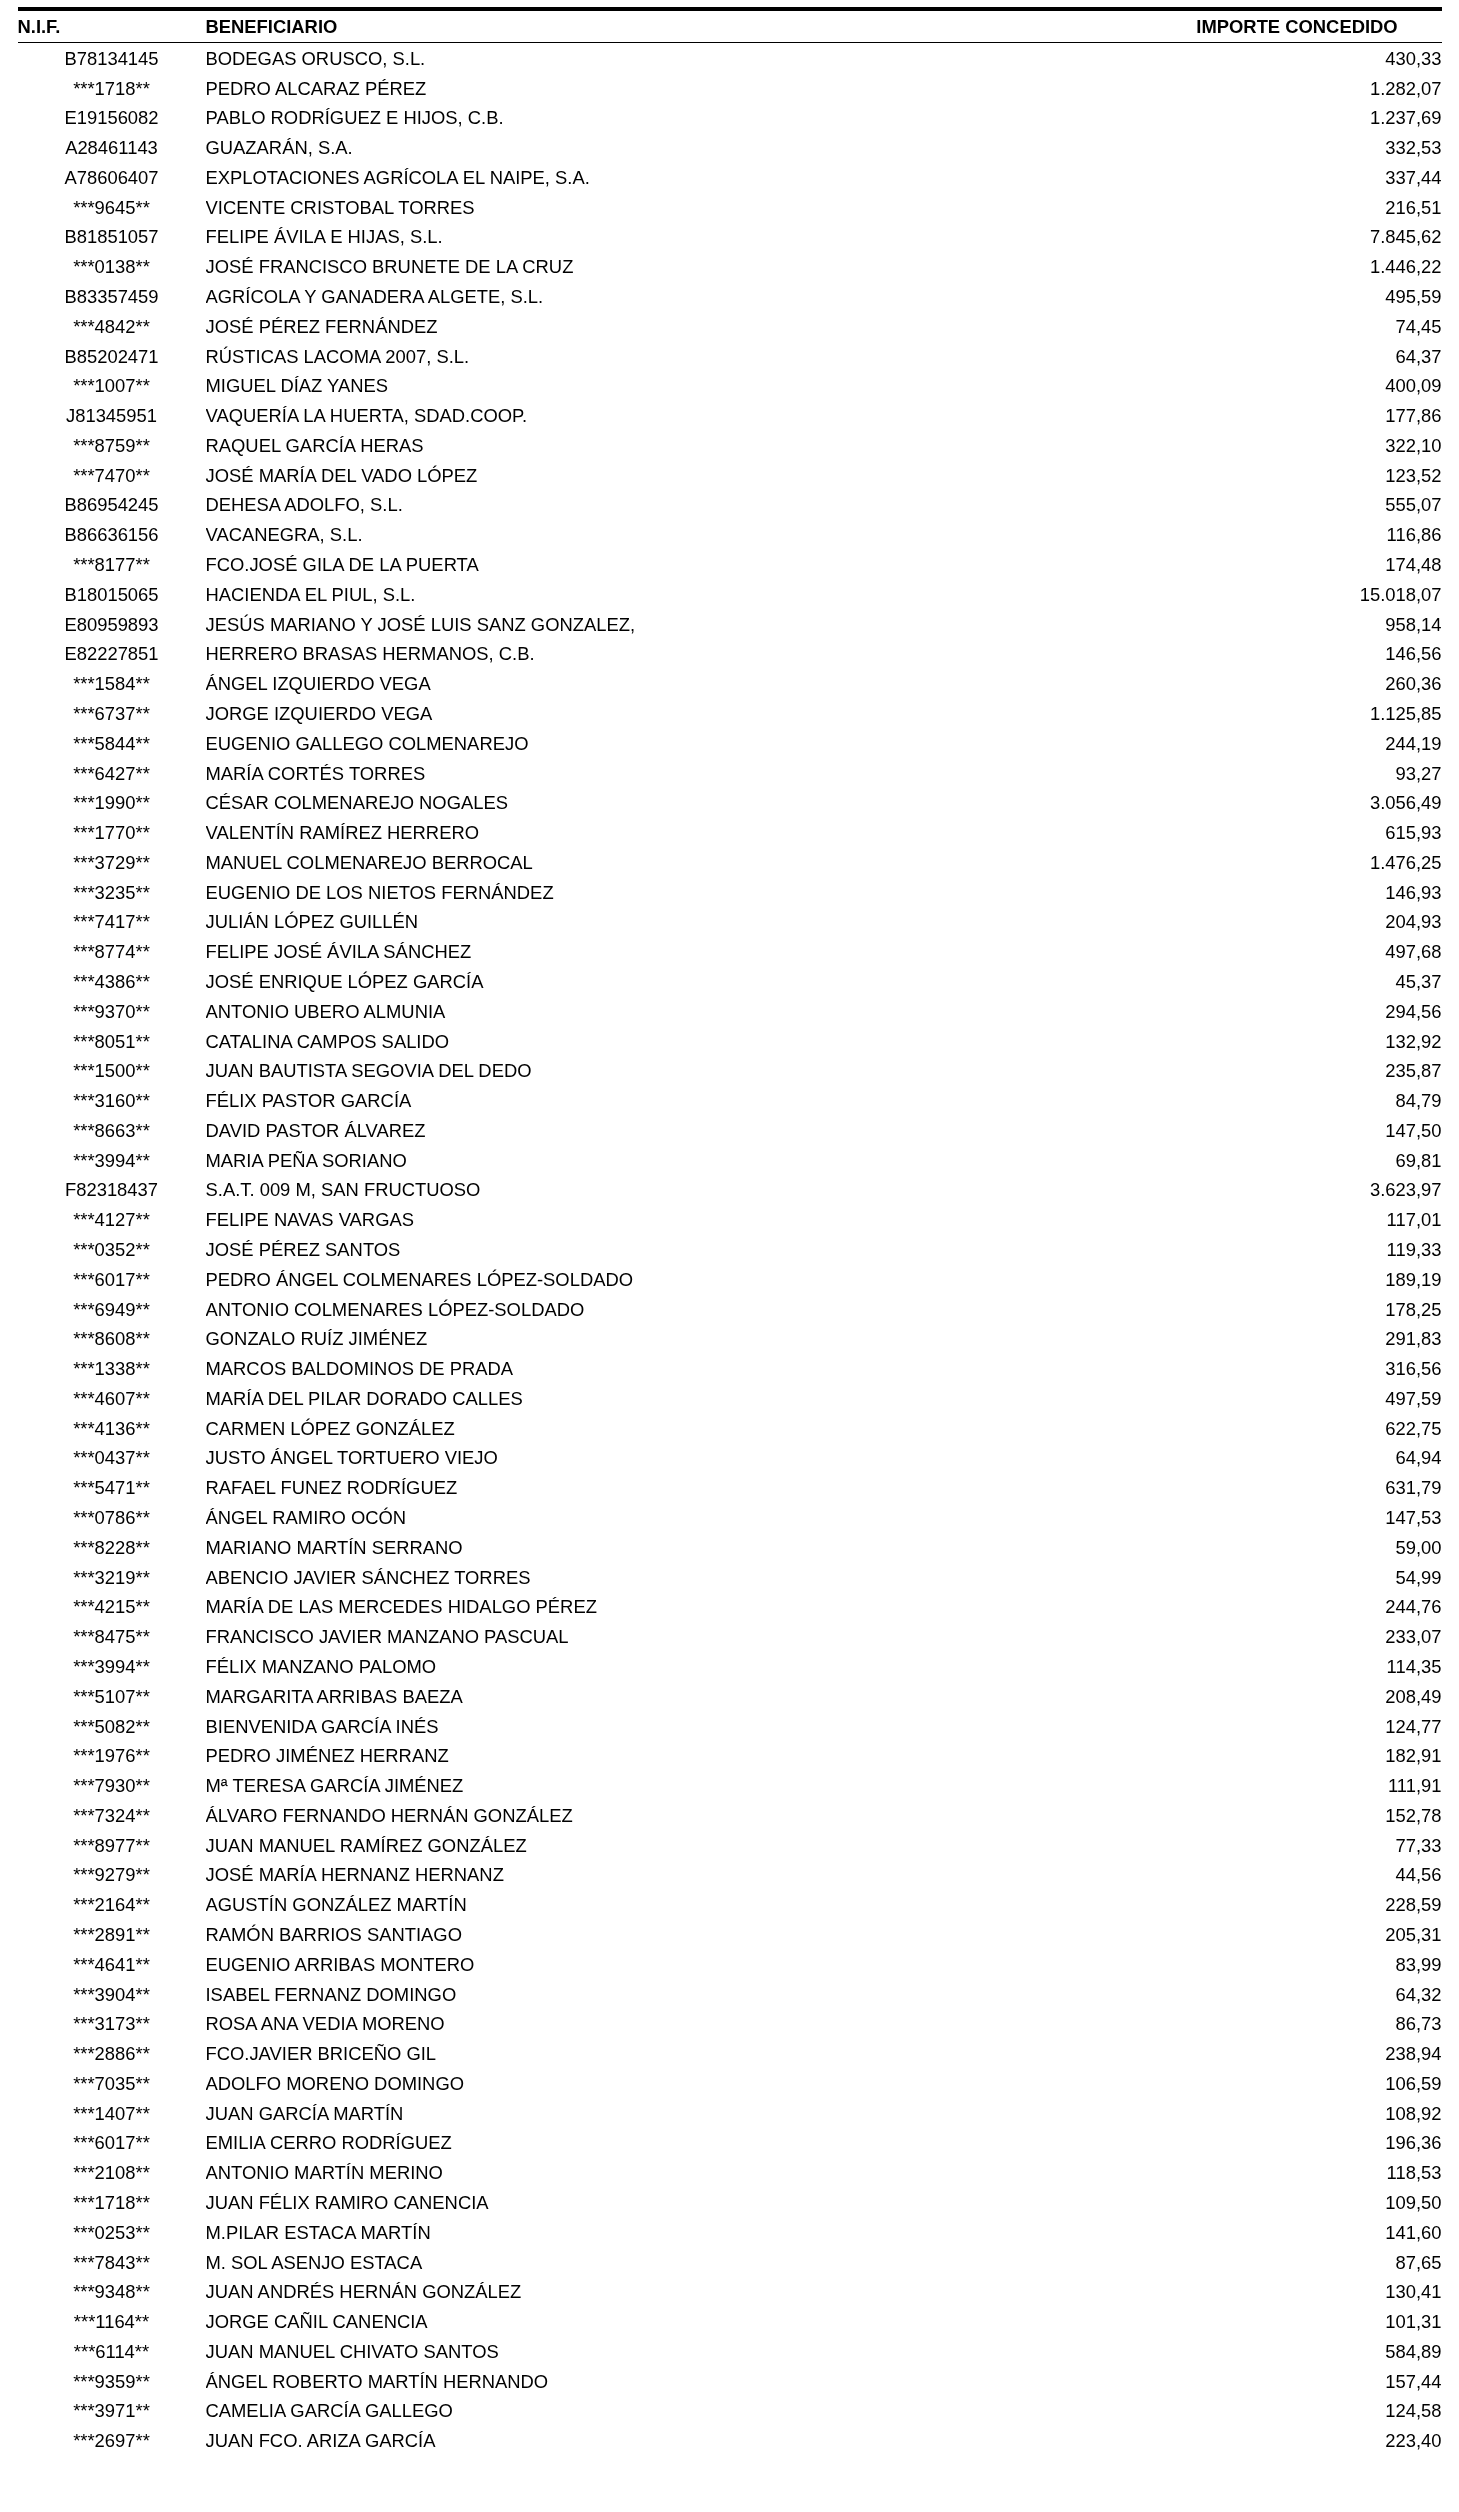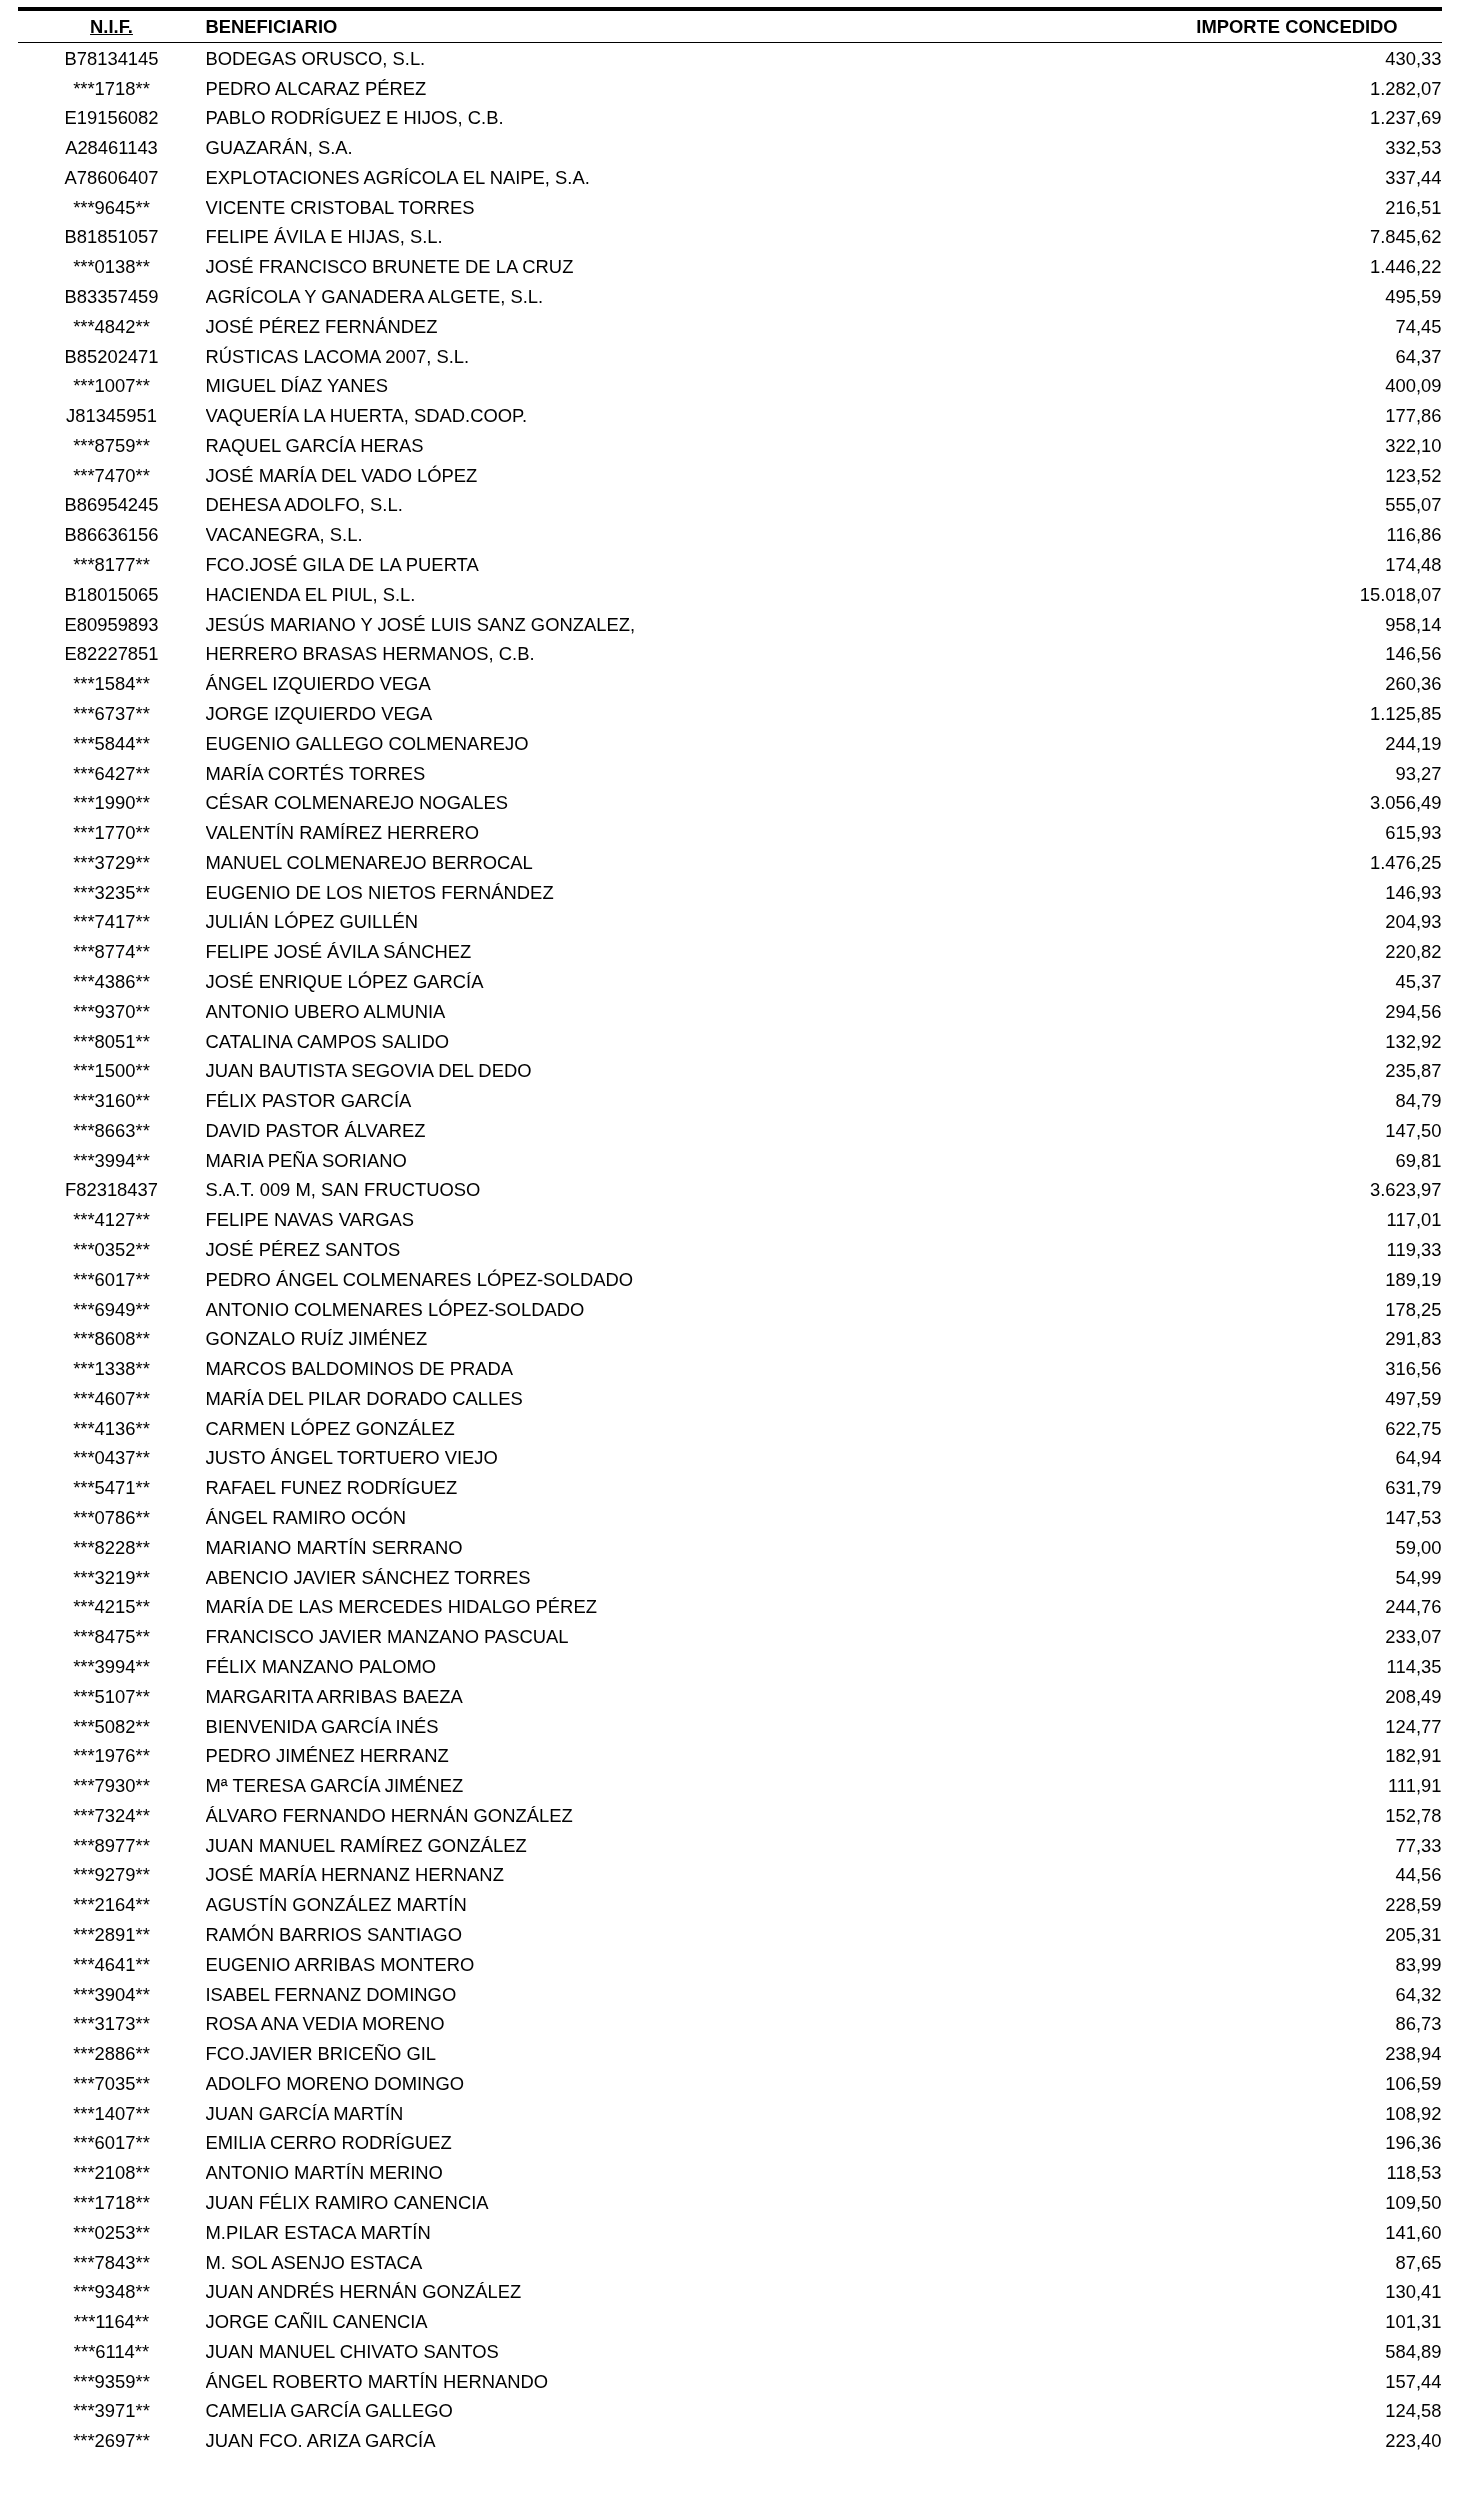--- a/index.html
+++ b/index.html
@@ -23,21 +23,21 @@
   }
   table.grant-table thead th {
     border-top: 4.4px solid #000000;
     border-bottom: 1.7px solid #000000;
     font-size: 18.4px;
     font-weight: bold;
     line-height: 21px;
     padding: 5.2px 0;
     white-space: nowrap;
   }
-  th.col-nif  { width: 188px; text-align: center; text-decoration: underline; }
+  th.col-nif  { width: 188px; text-align: left; }
   th.col-ben  { text-align: left; }
   th.col-imp  { width: 289px; text-align: center; padding-right: 33px; }
 
   table.grant-table td {
     font-size: 18.4px;
     line-height: 21px;
     padding: 4.4px 0;
     white-space: nowrap;
     overflow: hidden;
   }
@@ -204,21 +204,21 @@
           <td class="col-imp">146,93</td>
         </tr>
         <tr>
           <td class="col-nif">***7417**</td>
           <td class="col-ben">JULIÁN LÓPEZ GUILLÉN</td>
           <td class="col-imp">204,93</td>
         </tr>
         <tr>
           <td class="col-nif">***8774**</td>
           <td class="col-ben">FELIPE JOSÉ ÁVILA SÁNCHEZ</td>
-          <td class="col-imp">220,82</td>
+          <td class="col-imp">497,68</td>
         </tr>
         <tr>
           <td class="col-nif">***4386**</td>
           <td class="col-ben">JOSÉ ENRIQUE LÓPEZ GARCÍA</td>
           <td class="col-imp">45,37</td>
         </tr>
         <tr>
           <td class="col-nif">***9370**</td>
           <td class="col-ben">ANTONIO UBERO ALMUNIA</td>
           <td class="col-imp">294,56</td>

